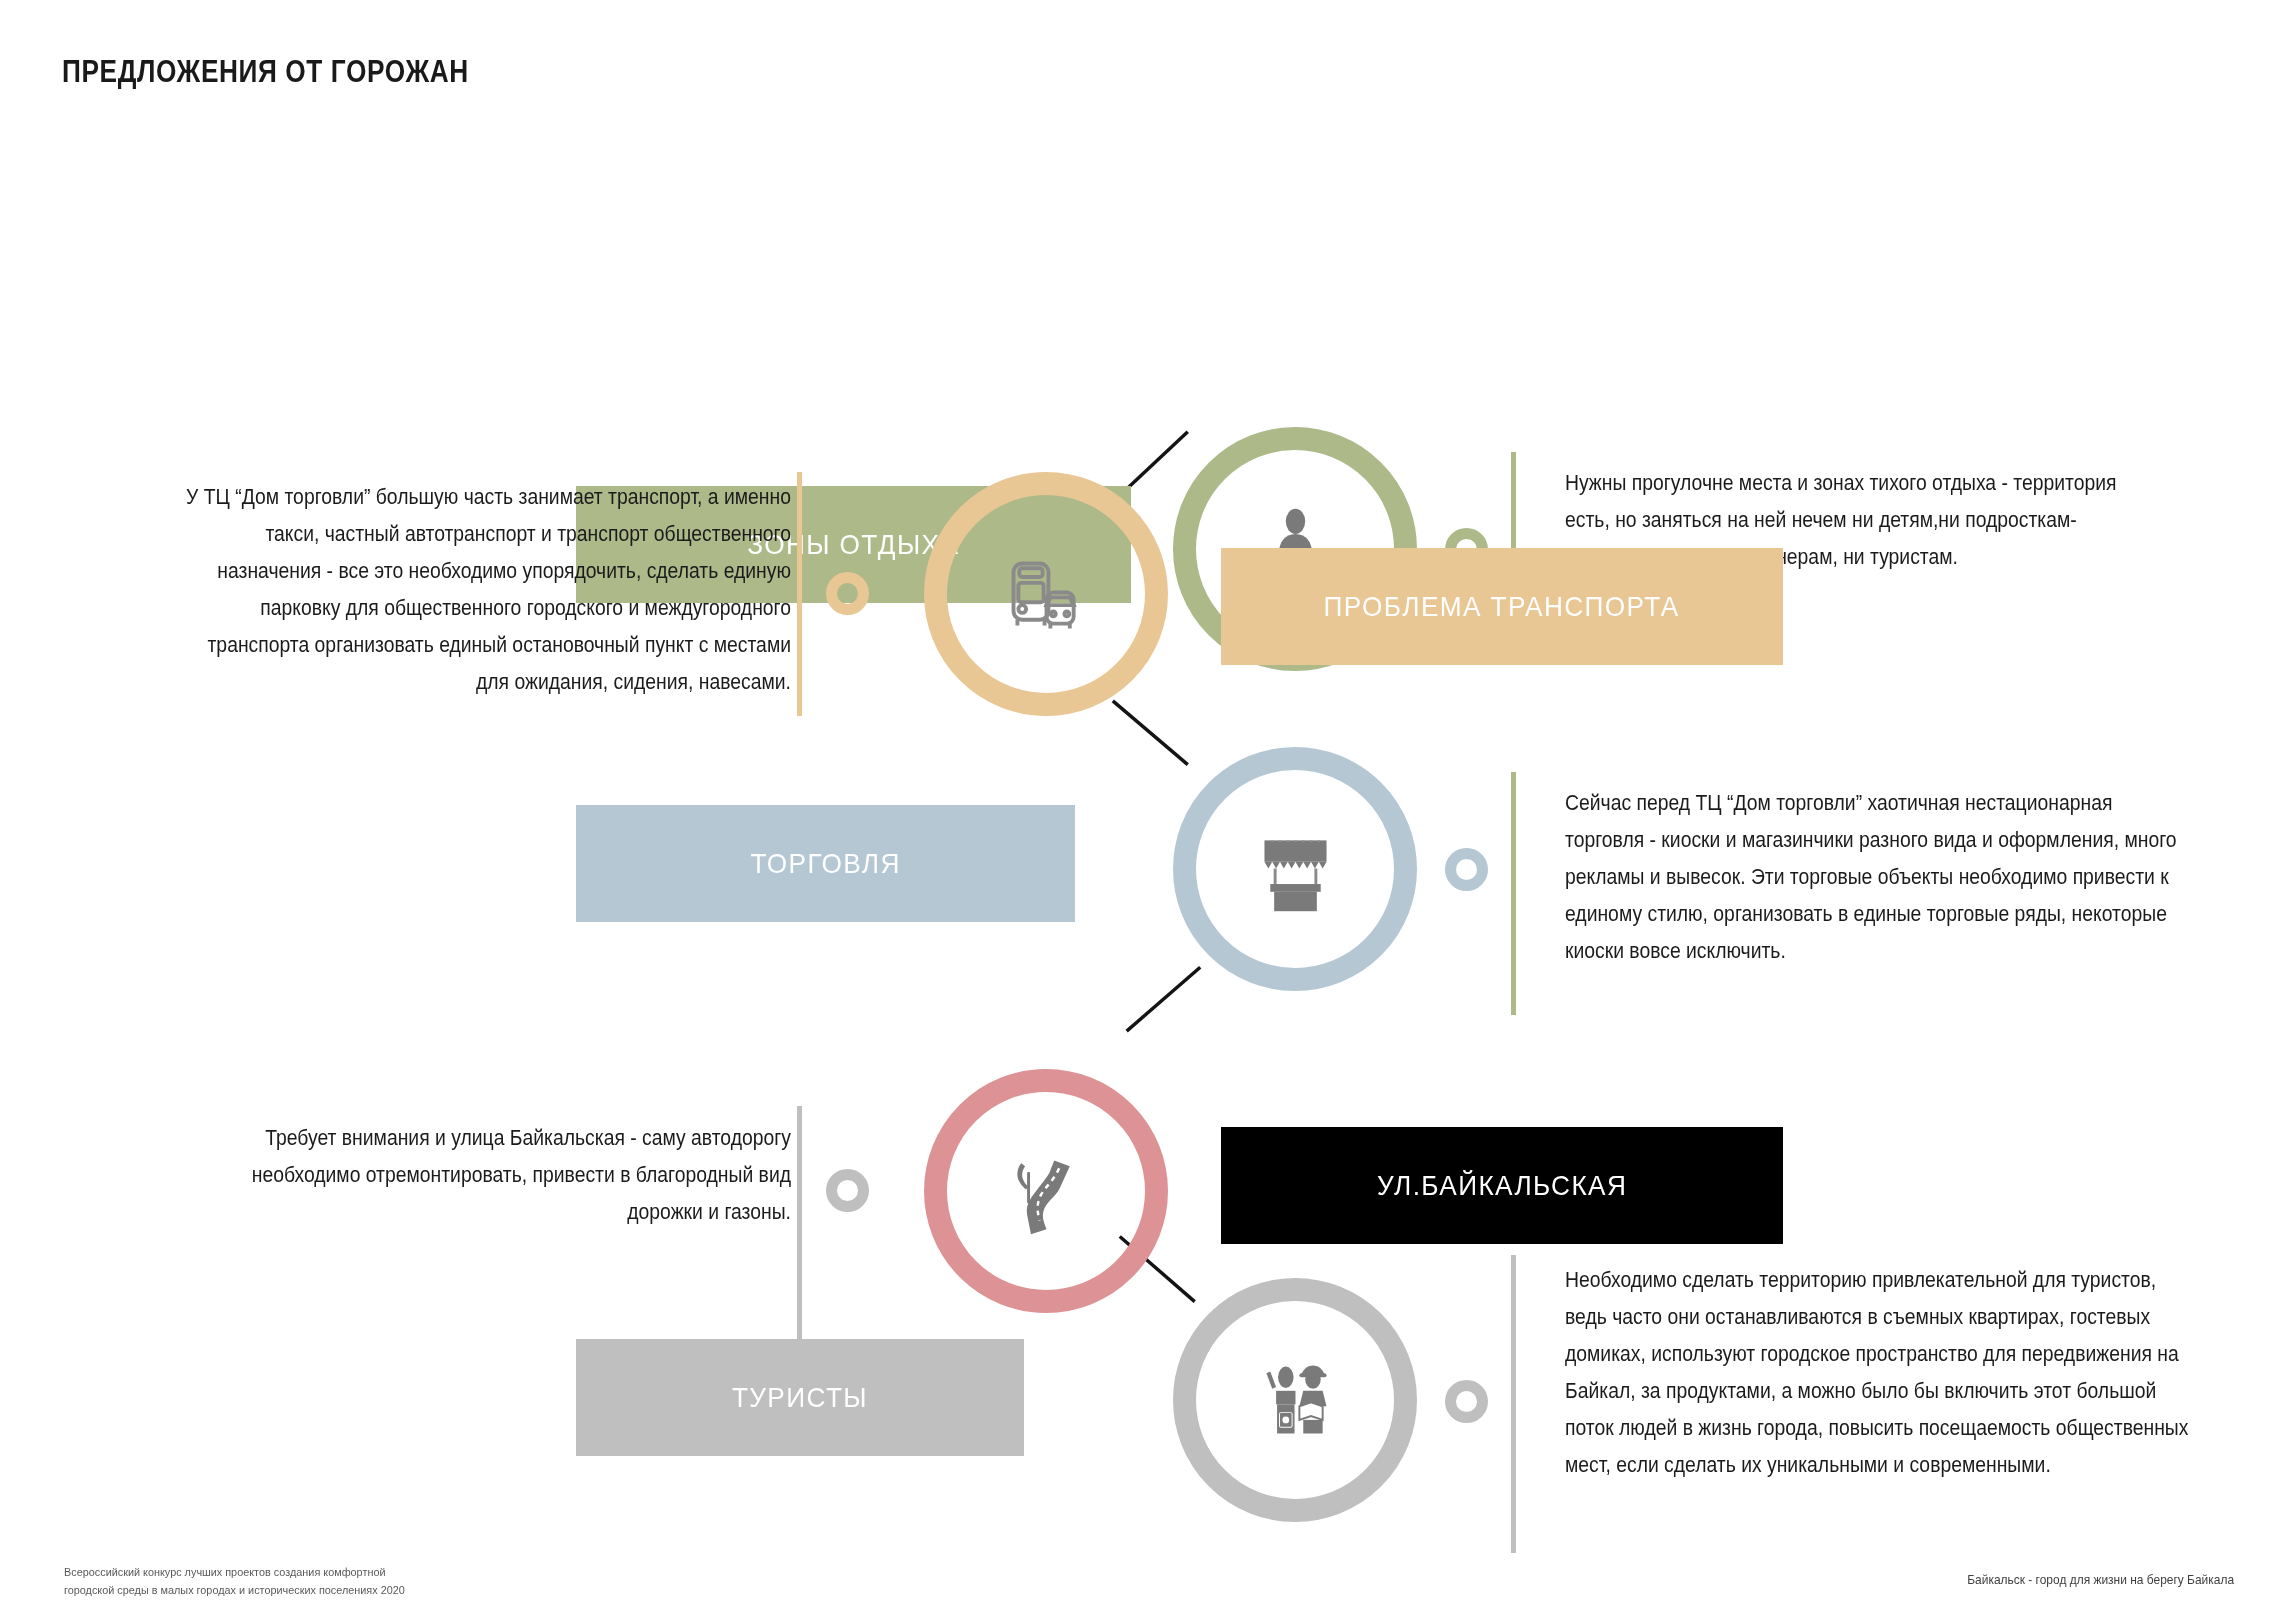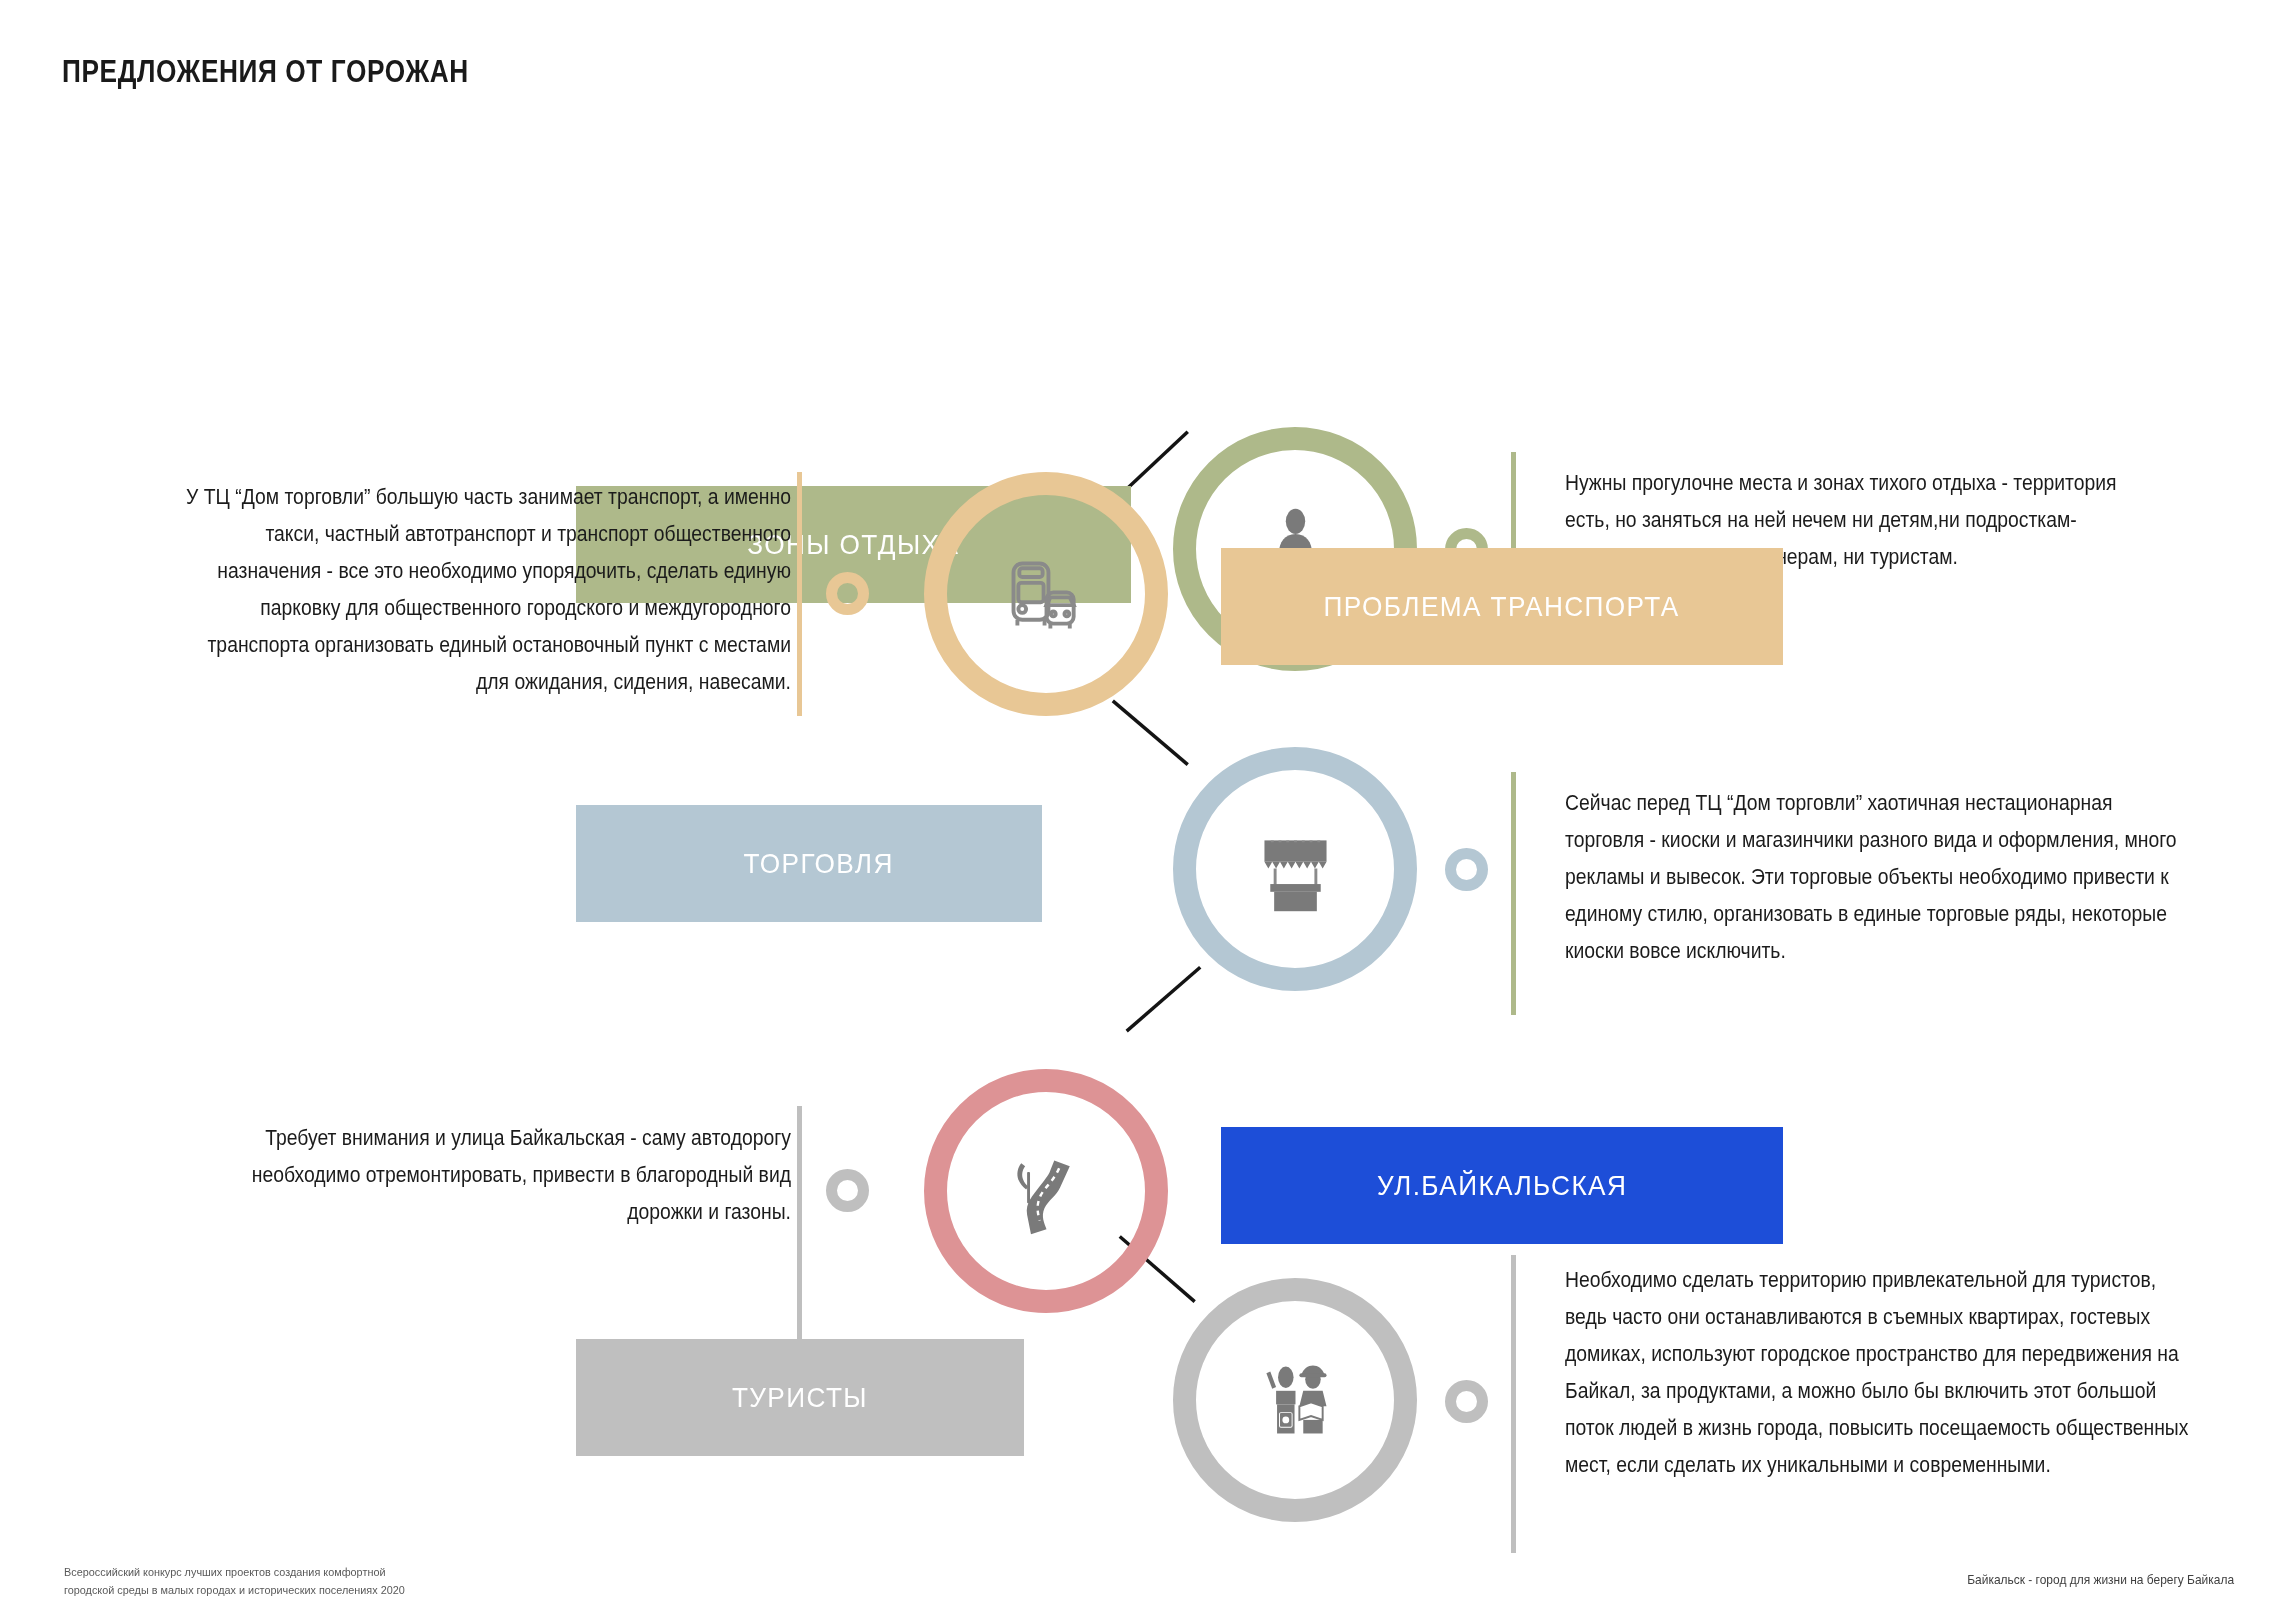--- a/index.html
+++ b/index.html
@@ -215,21 +215,21 @@
       </svg>
     </div>
 
     <div class="label-bar" style="left:1221px; top:76px; width:562px; background:#e8c795;">
       <span>ПРОБЛЕМА ТРАНСПОРТА</span>
     </div>
   </div>
 
   <div class="row" style="top:736px;">
 
-    <div class="label-bar" style="left:576px; top:69px; width:446px; background:#b4c7d3;padding-left:20px;">
+    <div class="label-bar" style="left:576px; top:69px; width:499px; background:#b4c7d3;">
       <span>ТОРГОВЛЯ</span>
     </div>
 
     <div class="ring" style="left:1173px; top:11px; border-color:#b4c7d3;"></div>
     <div class="ring-inner" style="left:1173px; top:11px;">
       <svg class="ring-icon" viewBox="0 0 100 100" xmlns="http://www.w3.org/2000/svg">
         <g fill="#7a7a7a">
           <rect x="18" y="20" width="64" height="22"></rect>
           <path d="M18 42h8l-4 7zM26 42h8l-4 7zM34 42h8l-4 7zM42 42h8l-4 7zM50 42h8l-4 7zM58 42h8l-4 7zM66 42h8l-4 7zM74 42h8l-4 7z"></path>
         </g>
@@ -266,21 +266,21 @@
           <path d="M58 18l16 6-10 22c-4 9-12 13-16 21-4 9 0 16 2 22l-16 5-4-20c-2-12 6-20 12-28 5-7 10-12 12-18z"></path>
           <path d="M28 24c-3 4-4 9-2 14 1 3 3 5 5 7l-2 3c-4-3-6-6-8-10-2-6-1-12 3-17z"></path>
           <rect x="30" y="30" width="3" height="32" rx="1"></rect>
         </g>
         <g stroke="#ffffff" stroke-width="2.5" stroke-dasharray="5 5" fill="none">
           <path d="M63 26c-5 12-14 19-19 28-5 10-3 19-1 26"></path>
         </g>
       </svg>
     </div>
 
-    <div class="label-bar" style="left:1221px; top:97px; width:562px; background:#1d4ed8;">
+    <div class="label-bar" style="left:1221px; top:97px; width:562px; background:#000000;">
       <span>УЛ.БАЙКАЛЬСКАЯ</span>
     </div>
   </div>
 
   <div class="row" style="top:1263px;">
 
     <div class="label-bar" style="left:576px; top:76px; width:448px; background:#bfbfbf;">
       <span>ТУРИСТЫ</span>
     </div>
 

